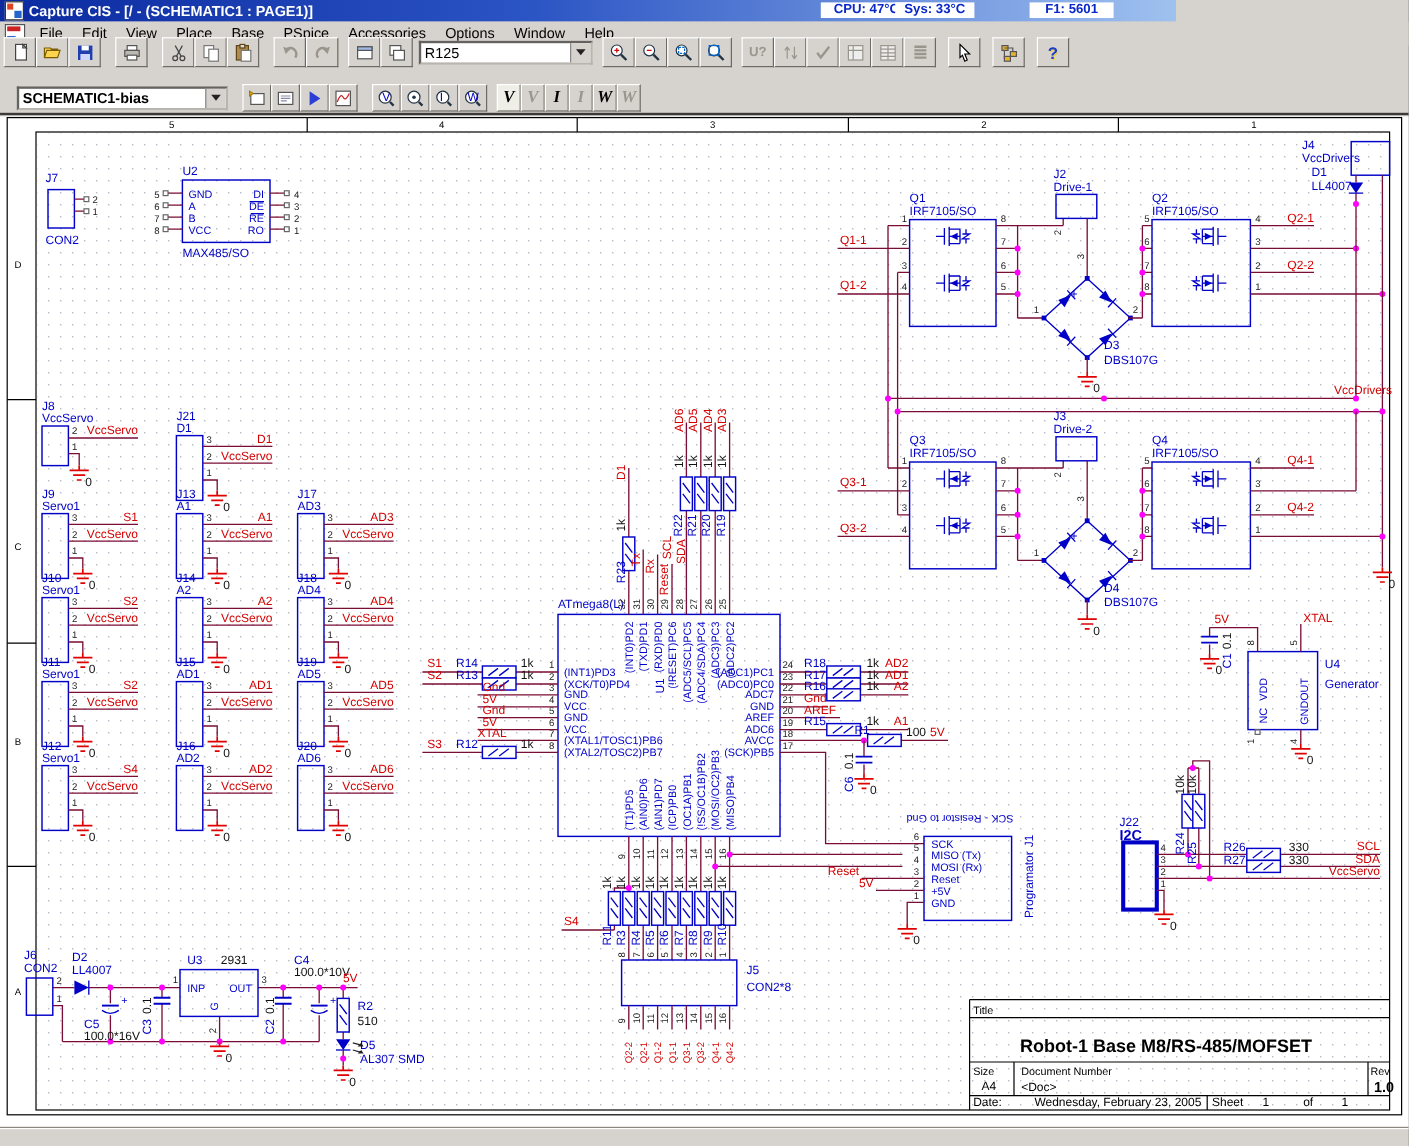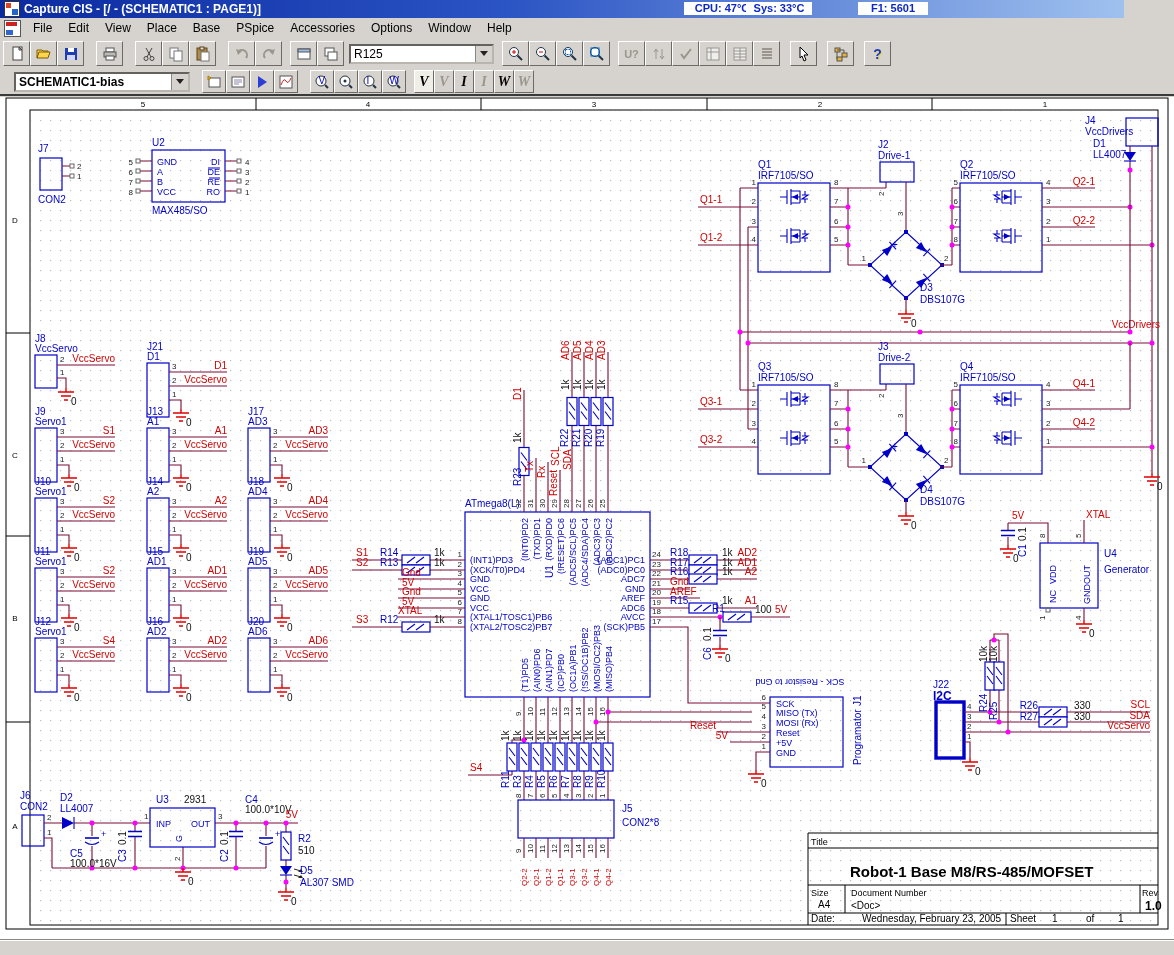--- a/index.html
+++ b/index.html
@@ -1,32 +1,32 @@
 <!DOCTYPE html>
 <html><head>
 <meta charset="utf-8">
 <style>
   html,body{margin:0;padding:0;background:#777;}
   #app{position:relative;width:1174px;height:955px;background:#d6d3ce;font-family:"Liberation Sans",sans-serif;overflow:hidden;}
   
-  .titlebar{position:absolute;left:0;top:0;width:1124px;height:18px;background:linear-gradient(to right,#0b2aa0 0%,#2b54c4 45%,#9fc1ef 100%);display:flex;align-items:center;}
+  .titlebar{position:absolute;left:0;top:0;width:980px;height:18px;background:linear-gradient(to right,#0b2aa0 0%,#2b54c4 45%,#9fc1ef 100%);display:flex;align-items:center;}
   .titlebar .ticon{width:14px;height:14px;margin:0 4px;background:#fff;border:1px solid #333;display:inline-block;position:relative}
   .titlebar .ticon i{position:absolute;left:1px;top:1px;width:5px;height:5px;background:#d42;display:block}
   .titlebar .ticon b{position:absolute;right:1px;bottom:1px;width:6px;height:6px;background:#26c;display:block}
   .ttext{color:#fff;font-weight:bold;font-size:12px;white-space:nowrap;}
   .chip{position:absolute;top:2px;height:13px;background:#fff;color:#0a28c8;font-weight:bold;font-size:11px;line-height:13px;text-align:center;}
   #chip-cpu{left:684px;width:76px}#chip-sys{left:746px;width:66px}#chip-f1{left:858px;width:70px}
   
   .menubar{position:absolute;left:0;top:18px;width:1174px;height:20px;background:#d6d3ce;display:flex;align-items:center;font-size:12px;color:#000;}
   .menubar .mico{width:15px;height:15px;margin:0 4px;background:#fff;border:1px solid #555;position:relative}
   .menubar .mico i{position:absolute;left:1px;top:1px;width:11px;height:4px;background:#c22;display:block}
   .menubar .mico b{position:absolute;left:1px;bottom:1px;width:7px;height:5px;background:#36c;display:block}
   .mi{padding:2px 8px;cursor:default}
   
-  .toolbar1{position:absolute;left:0;top:38px;width:1174px;height:31px;display:flex;align-items:center;}
+  .toolbar1{position:absolute;left:0;top:28px;width:1174px;height:31px;display:flex;align-items:center;}
   .toolbar2{position:absolute;left:0;top:69px;width:1174px;height:27px;display:flex;align-items:center;border-bottom:2px solid #3a3a3a;box-sizing:border-box;padding-left:11px;}
   .tb{width:27px;height:25px;background:#d6d3ce;border:1px solid;border-color:#fff #6d6a65 #6d6a65 #fff;display:flex;align-items:center;justify-content:center;box-sizing:border-box;flex:none}
   .tb2{width:24px;height:23px;}
   .tb svg{display:block}
   .combo{height:20px;background:#fff;border:2px inset #b8b4ae;display:flex;align-items:center;box-sizing:border-box;flex:none;}
   .combo .ctext{flex:1;font-size:12px;padding-left:3px;color:#000;white-space:nowrap;overflow:hidden}
   .combo .dd{width:16px;height:100%;background:#d6d3ce;border-left:1px solid #888;display:flex;align-items:center;justify-content:center;flex:none}
   .combo .dd i{width:0;height:0;border-left:4px solid transparent;border-right:4px solid transparent;border-top:5px solid #222;display:block}
   .vbtn{width:20px;height:23px;font-family:"Liberation Serif",serif;font-style:italic;font-weight:bold;font-size:14px;color:#000}
   .vbtn.on{background:#efefe8}

